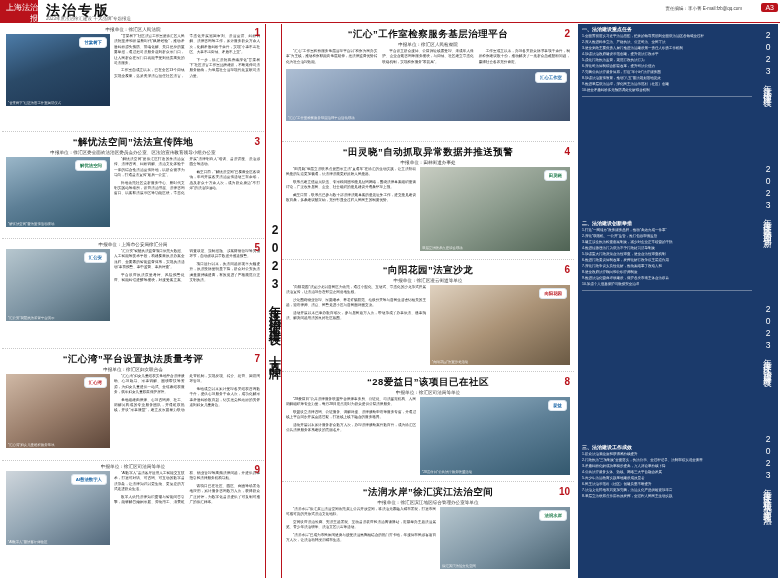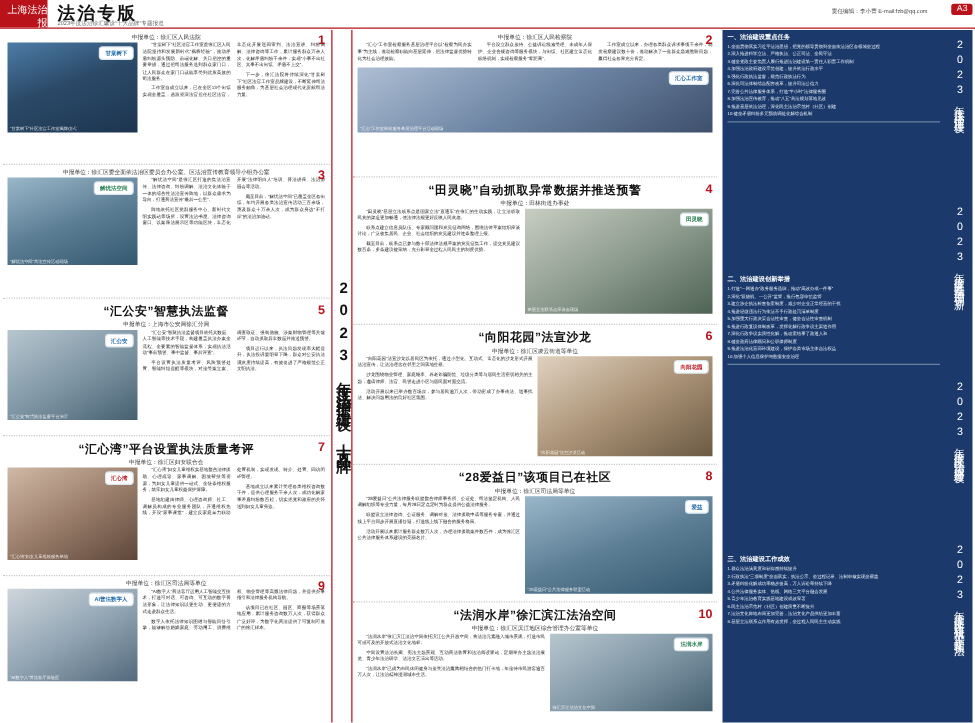--- a/index.html
+++ b/index.html
@@ -109,41 +109,41 @@
           <p>“甘棠树下”社区法官工作室是徐汇区人民法院坚持和发展新时代“枫桥经验”，推动矛盾纠纷源头预防、前端化解、关口把控的重要举措，通过把司法服务送到群众家门口，让人民群众在家门口就能享受到优质高效的司法服务。</p>
           <p>工作室自成立以来，已在全区13个街镇实现全覆盖，选派资深法官担任社区法官，常态化开展巡回审判、法治宣讲、纠纷调解、法律咨询等工作，累计服务群众万余人次，化解矛盾纠纷千余件，实现“小事不出社区、大事不出街镇、矛盾不上交”。</p>
           <p>下一步，徐汇法院将持续深化“甘棠树下”社区法官工作室品牌建设，不断延伸司法服务触角，为基层社会治理现代化贡献司法力量。</p>
         </div>
       </div>
     </div>
 
     <div class="art" style="height:107px">
       <div class="art-h">
         <div class="art-num">3</div>
+        <div class="art-title">“解忧法空间”法法宣传阵地</div>
         <div class="art-sub">申报单位：徐汇区委全面依法治区委员会办公室、区法治宣传教育领导小组办公室</div>
       </div>
       <div class="row">
         <div class="pic">
           <div class="photo ph-b" style="height:70px">
             <div class="logo-chip green">解忧法空间</div>
             <div class="ph-cap">“解忧法空间”普法宣传活动现场</div>
           </div>
         </div>
         <div class="txt art-body" style="column-count:2">
           <p>“解忧法空间”是徐汇区打造的集法治宣传、法律咨询、纠纷调解、法治文化体验于一体的综合性法治宣传阵地，以群众需求为导向，打通普法宣传“最后一公里”。</p>
           <p>阵地依托社区党群服务中心、新时代文明实践站等场所，设置法治书屋、法律咨询窗口、以案释法展示区等功能区块，常态化开展“法律明白人”培训、普法讲座、法治游园会等活动。</p>
           <p>截至目前，“解忧法空间”已覆盖全区各街镇，年均开展各类法治宣传活动三百余场，惠及群众十万余人次，成为群众身边“不打烊”的法治加油站。</p>
         </div>
       </div>
     </div>
 
     <div class="art" style="height:110px">
       <div class="art-h">
         <div class="art-num">5</div>
-        <div class="art-title">“汇公安”智慧执法监督</div>
         <div class="art-sub">申报单位：上海市公安局徐汇分局</div>
       </div>
       <div class="row">
         <div class="pic">
           <div class="photo ph-c" style="height:72px">
             <div class="logo-chip">汇公安</div>
             <div class="ph-cap">“汇公安”智慧执法监督平台演示</div>
           </div>
         </div>
         <div class="txt art-body" style="column-count:2">
@@ -201,20 +201,21 @@
 
   <div class="vbanner">
     <div class="vbanner-inner">2023年度法治徐汇建设“十大品牌”</div>
   </div>
 
   <div class="col col3">
 
     <div class="art" style="height:118px">
       <div class="art-h">
         <div class="art-num">2</div>
+        <div class="art-title">“汇心”工作室检察服务基层治理平台</div>
         <div class="art-sub">申报单位：徐汇区人民检察院</div>
       </div>
       <div class="art-body" style="column-count:3">
         <p>“汇心”工作室检察服务基层治理平台以“检察为民办实事”为主线，推动检察职能向基层延伸，把法律监督优势转化为社会治理效能。</p>
         <p>平台设立群众接待、公益诉讼线索受理、未成年人保护、企业合规咨询等服务模块，与街镇、社区建立常态化联络机制，实现检察服务“零距离”。</p>
         <p>工作室成立以来，办理各类群众诉求事项千余件，制发检察建议数十份，推动解决了一批群众急难愁盼问题，赢得社会各界充分肯定。</p>
       </div>
       <div class="photo ph-f" style="height:52px;margin-top:2px">
         <div class="logo-chip">汇心工作室</div>
         <div class="ph-cap">“汇心”工作室检察服务基层治理平台活动现场</div>

